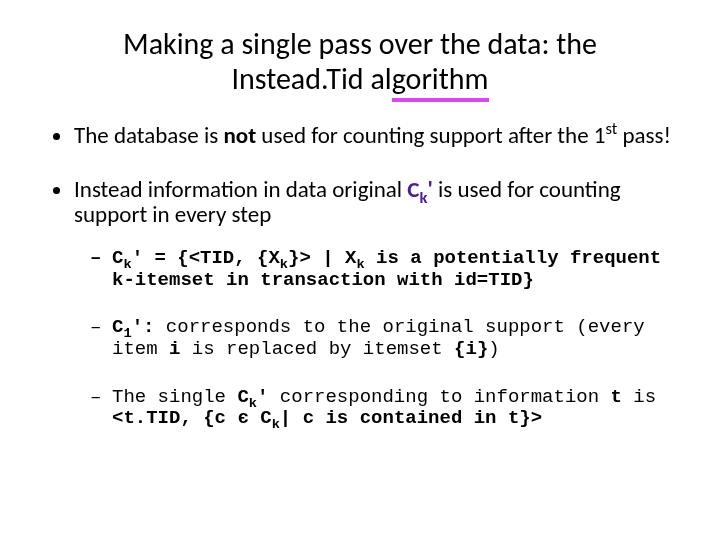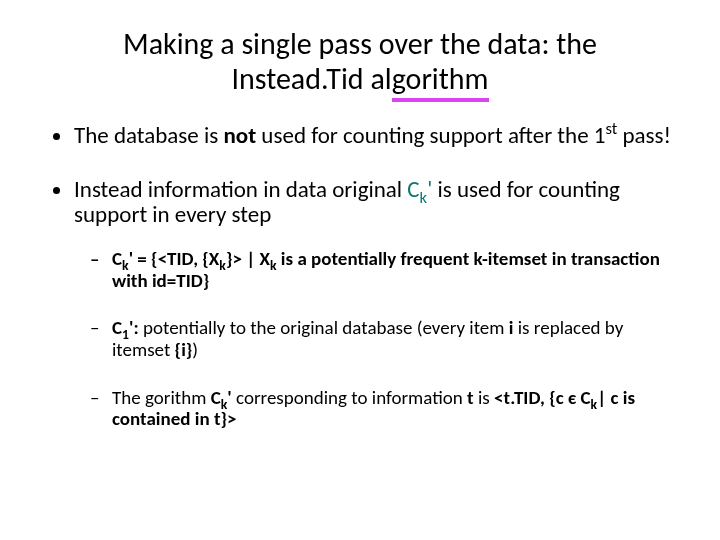--- a/index.html
+++ b/index.html
@@ -36,35 +36,36 @@
   }
   ul.lvl1 > li {
     font-size: 23px;
     line-height: 1.12;
     margin-bottom: 28px;
   }
   ul.lvl2 {
     list-style: none;
     margin: 20px 0 0 0;
     padding-left: 38px;
+    font-family: Liberation Mono, monospace;
   }
   ul.lvl2 > li {
     font-size: 19px;
     line-height: 1.14;
     margin-bottom: 26px;
     position: relative;
   }
   ul.lvl2 > li::before {
     content: "–";
     position: absolute;
     left: -22px;
     top: 0;
   }
   .b { font-weight: 700; }
-  .blue { color: #0f766e; font-weight: 400; }
+  .blue { color: #4c1d95; font-weight: 700; }
   .sub { vertical-align: sub; font-size: 0.72em; line-height: 0; }
   .sup { vertical-align: super; font-size: 0.72em; line-height: 0; }
   .nowrap { white-space: nowrap; }
 </style>
 </head>
 <body>
 
 <div class="slide">
 
   <h1 class="title">
@@ -81,25 +82,25 @@
     <li>
       <span>Instead information in data original </span><span class="blue nowrap"><span>C</span><span class="sub">k</span><span>'</span></span><span> is used for counting support in every step</span>
 
       <ul class="lvl2">
 
         <li class="b">
           <span class="nowrap"><span>C</span><span class="sub">k</span><span>'</span></span><span> = {&lt;TID, {X</span><span class="sub">k</span><span>}&gt; | X</span><span class="sub">k</span><span> is a potentially frequent k-itemset in transaction with id=TID}</span>
         </li>
 
         <li>
-          <span class="b nowrap"><span>C</span><span class="sub">1</span><span>'</span></span><span class="b">: </span><span>potentially to the original database (every item </span><span class="b">i</span><span> is replaced by itemset </span><span class="b">{i}</span><span>)</span>
+          <span class="b nowrap"><span>C</span><span class="sub">1</span><span>'</span></span><span class="b">: </span><span>corresponds to the original support (every item </span><span class="b">i</span><span> is replaced by itemset </span><span class="b">{i}</span><span>)</span>
         </li>
 
         <li>
-          <span>The gorithm </span><span class="b nowrap"><span>C</span><span class="sub">k</span><span>'</span></span><span> corresponding to information </span><span class="b">t</span><span> is </span><span class="b"><span>&lt;t.TID, {c є C</span><span class="sub">k</span><span>|</span><span> c is contained in t}&gt;</span></span>
+          <span>The single </span><span class="b nowrap"><span>C</span><span class="sub">k</span><span>'</span></span><span> corresponding to information </span><span class="b">t</span><span> is </span><span class="b"><span>&lt;t.TID, {c є C</span><span class="sub">k</span><span>|</span><span> c is contained in t}&gt;</span></span>
         </li>
 
       </ul>
     </li>
 
   </ul>
 
 </div>
 
 </body></html>

